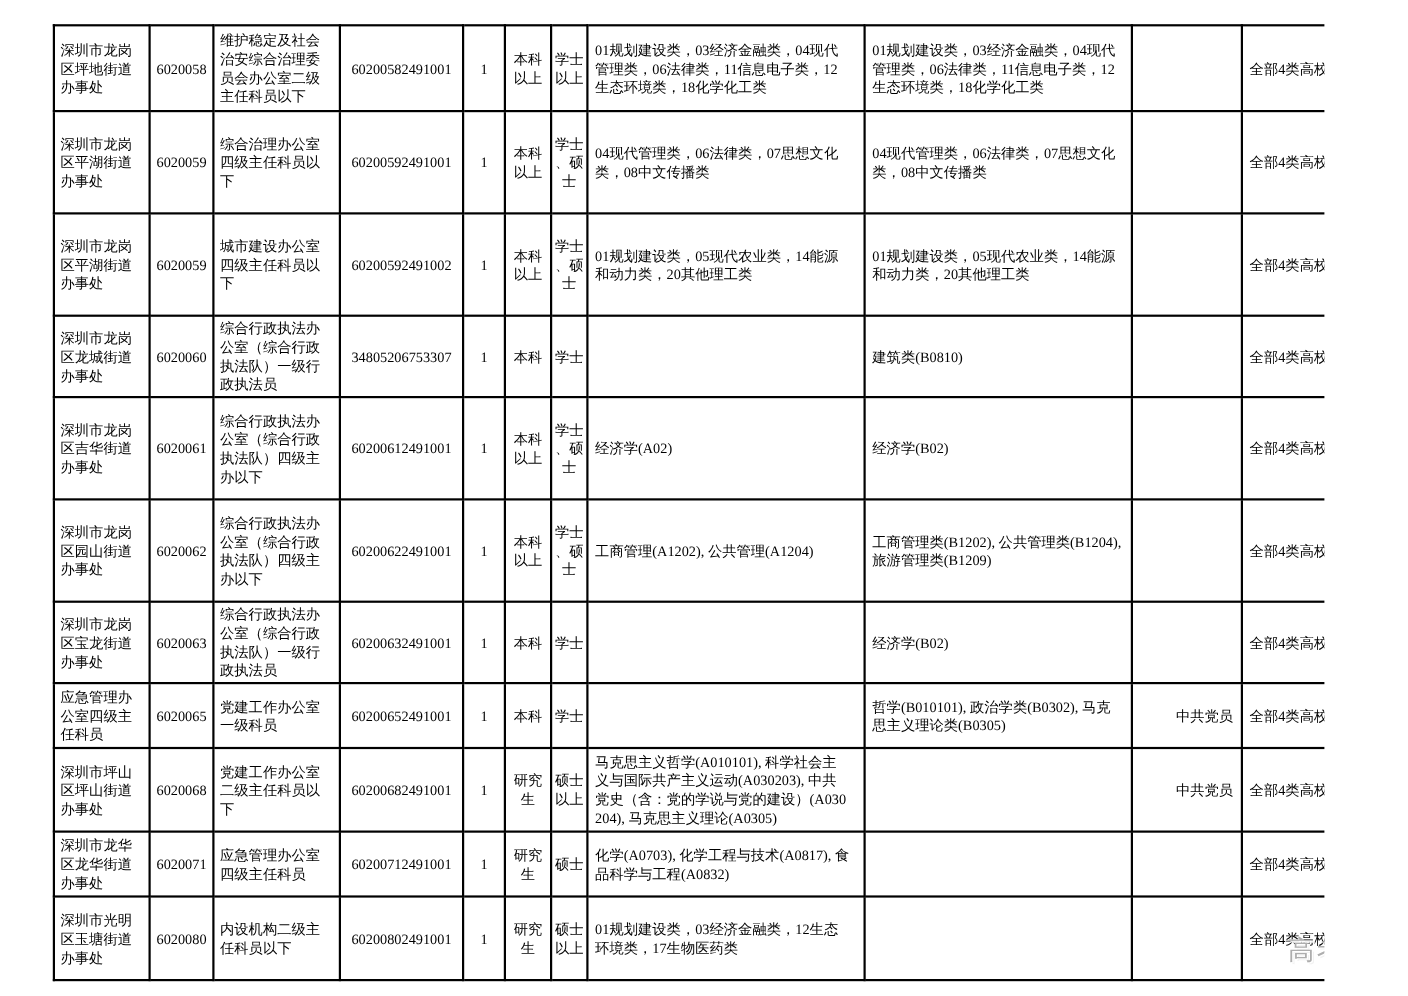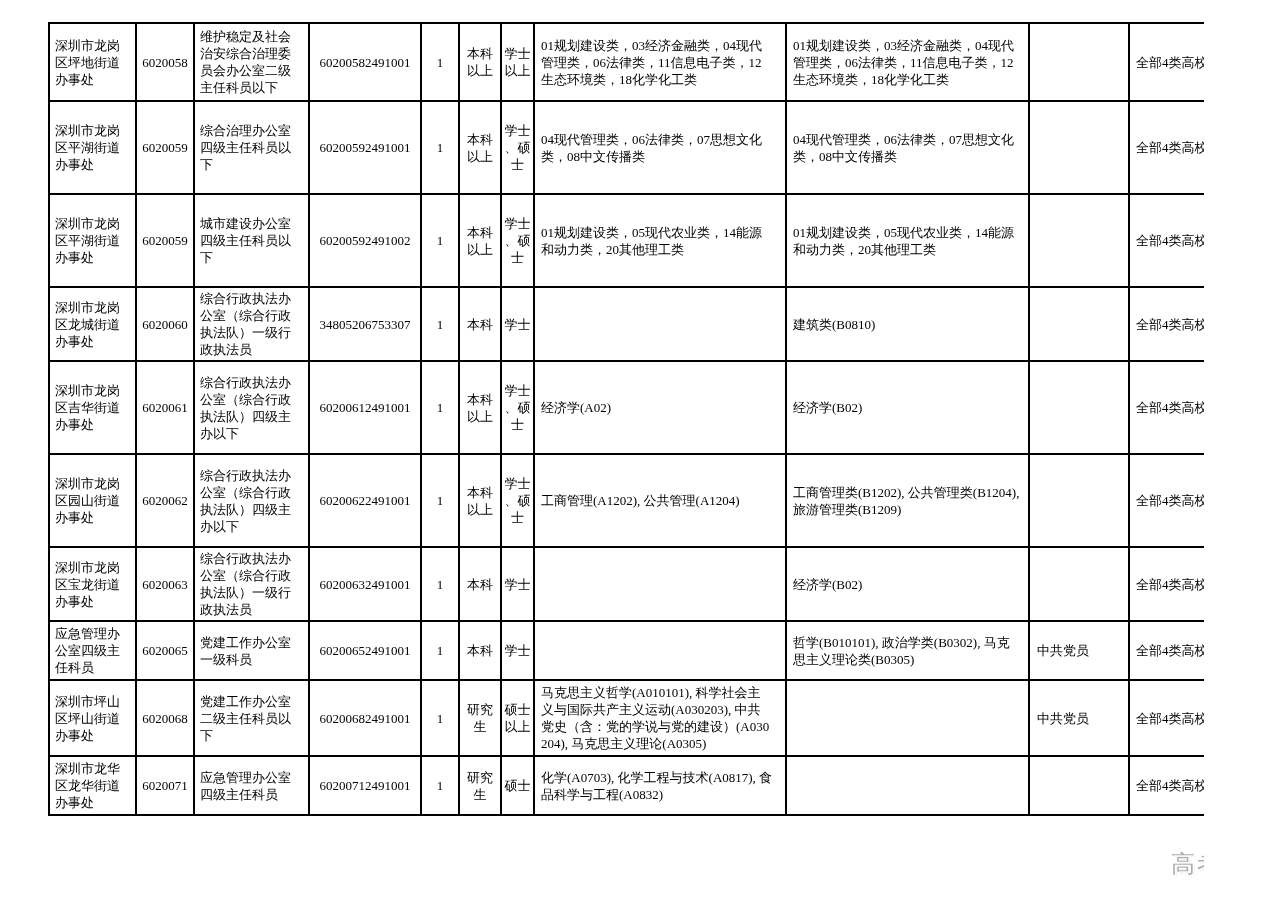--- a/index.html
+++ b/index.html
@@ -35,21 +35,21 @@
   }
   td.c-unit     { text-align: left;   padding: 2px 5px; }
   td.c-code     { text-align: center; padding: 0 1px; }
   td.c-title    { text-align: left;   padding: 2px 5px; }
   td.c-poscode  { text-align: center; padding: 2px 1px; }
   td.c-num      { text-align: center; padding: 2px 1px; }
   td.c-edu      { text-align: center; padding: 2px 1px; }
   td.c-deg      { text-align: center; padding: 20px 1px; }
   td.c-major-a  { text-align: left;   padding: 2px 12px 2px 6px; }
   td.c-major-b  { text-align: left;   padding: 2px 8px 2px 6px; }
-  td.c-political{ text-align: left;   padding: 2px 7px; }
+  td.c-political{ text-align: right;   padding: 2px 7px; }
   td.c-college  { text-align: left;   padding: 2px 6px; }
   .watermark {
     position: absolute;
     left: 1171px;
     top: 848px;
     font-size: 24px;
     letter-spacing: 2px;
     color: #aeaeae;
     text-shadow: 1px 1px 0 #ffffff, 2px 2px 0 #f2f2f2;
     font-family: "Liberation Serif", "DejaVu Serif", serif;
@@ -198,16 +198,29 @@
           <td class="c-title">应急管理办公室四级主任科员</td>
           <td class="c-poscode">60200712491001</td>
           <td class="c-num">1</td>
           <td class="c-edu">研究生</td>
           <td class="c-deg">硕士</td>
           <td class="c-major-a">化学(A0703), 化学工程与技术(A0817), 食品科学与工程(A0832)</td>
           <td class="c-major-b"></td>
           <td class="c-political"></td>
           <td class="c-college">全部4类高校</td>
         </tr>
+        <tr style="height: 51px;">
+          <td class="c-unit">深圳市光明区玉塘街道办事处</td>
+          <td class="c-code">6020080</td>
+          <td class="c-title">内设机构二级主任科员以下</td>
+          <td class="c-poscode">60200802491001</td>
+          <td class="c-num">1</td>
+          <td class="c-edu">研究生</td>
+          <td class="c-deg">硕士以上</td>
+          <td class="c-major-a">01规划建设类，03经济金融类，12生态环境类，17生物医药类</td>
+          <td class="c-major-b"></td>
+          <td class="c-political"></td>
+          <td class="c-college">全部4类高校</td>
+        </tr>
       </tbody>
   </table>
   <div class="watermark">高考直通车</div>
 </div>
 
 </body></html>

